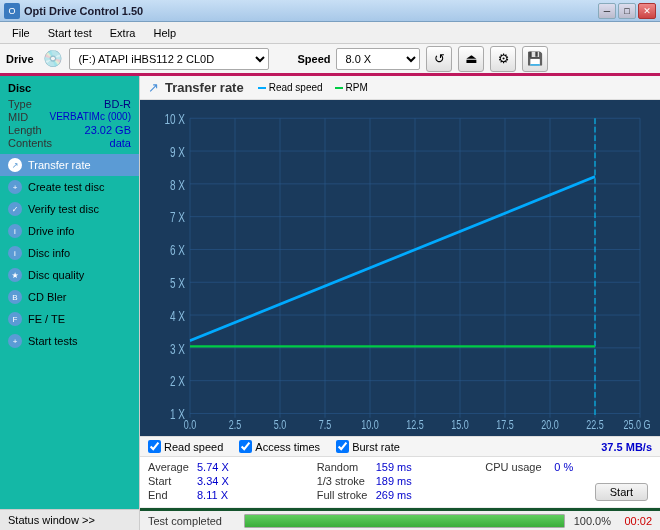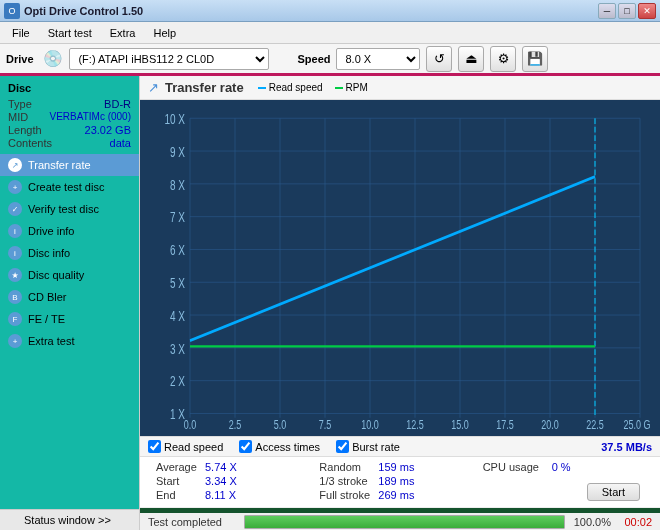--- a/index.html
+++ b/index.html
@@ -51,21 +51,21 @@
     .sidebar-btn {
       display: flex; align-items: center; gap: 6px; padding: 4px 8px;
       cursor: pointer; font-size: 11px; border-radius: 0;
     }
     .sidebar-btn.active { background: #5b9bd5; color: white; }
     .sb-icon-circle { width: 14px; height: 14px; border-radius: 50%; background: #5b9bd5; display: flex; align-items: center; justify-content: center; color: white; font-size: 8px; flex-shrink: 0; }
     .sidebar-btn.active .sb-icon-circle { background: white; color: #5b9bd5; }
 
     .status-btn {
       margin-top: auto; border-top: 1px solid #ccc;
-      padding: 4px 24px; display: flex; align-items: center; justify-content: space-between;
+      padding: 4px 8px; display: flex; align-items: center; justify-content: space-between;
       cursor: pointer; font-size: 11px; background: #e8e8e8;
     }
 
     
     .right-panel { flex: 1; display: flex; flex-direction: column; background: white; }
 
     
     .chart-header {
       background: #f5f5f5; padding: 4px 8px; display: flex; align-items: center; gap: 6px;
       border-bottom: 1px solid #ddd;
@@ -85,42 +85,42 @@
     .checkboxes-row {
       display: flex; align-items: center; gap: 0; padding: 3px 8px;
       border-top: 1px solid #ddd; border-bottom: 1px solid #ddd;
       background: #f5f5f5; font-size: 11px;
     }
     .cb-item { display: flex; align-items: center; gap: 3px; margin-right: 16px; }
     .cb-item input { margin: 0; }
     .burst-val { margin-left: auto; color: #0000cc; font-weight: bold; }
 
     .stats-row {
-      display: flex; padding: 4px 16px; font-size: 11px;
+      display: flex; padding: 4px 8px; font-size: 11px;
       border-bottom: 1px solid #eee; gap: 2px;
     }
     .stat-group { flex: 1; }
     .stat-line { display: flex; gap: 4px; margin-bottom: 2px; }
     .stat-key { color: #333; min-width: 45px; }
     .stat-val { color: #0000cc; min-width: 40px; }
     .stat-key2 { color: #333; min-width: 55px; }
     .stat-val2 { color: #0000cc; min-width: 45px; }
     .stat-key3 { color: #333; min-width: 65px; }
     .stat-val3 { color: #0000cc; }
 
     .start-btn {
       background: linear-gradient(to bottom, #f5f5f5, #ddd);
       border: 1px solid #aaa; border-radius: 3px;
       padding: 2px 14px; cursor: pointer; font-size: 11px;
       align-self: flex-end; margin: 2px 4px;
     }
 
     .progress-row {
       display: flex; align-items: center; gap: 6px; padding: 2px 8px;
-      background: #f0f0f0; border-top: 5px solid #14532d; height: 22px;
+      background: #f0f0f0; border-top: 3px solid #14532d; height: 22px;
     }
     .progress-label { font-size: 11px; color: #333; min-width: 90px; }
     .progress-bar-container { flex: 1; height: 14px; background: white; border: 1px solid #aaa; border-radius: 1px; overflow: hidden; }
     .progress-bar-fill { height: 100%; background: linear-gradient(to bottom, #5fce5f, #3aad3a); }
     .progress-pct { font-size: 11px; color: #333; min-width: 40px; text-align: right; }
     .progress-time { font-size: 11px; color: #cc0000; min-width: 35px; text-align: right; }
   </style>
 </head>
 <body>
 
@@ -209,21 +209,21 @@
     <div class="sidebar-btn">
       <div class="sb-icon-circle">B</div>
       <span>CD Bler</span>
     </div>
     <div class="sidebar-btn">
       <div class="sb-icon-circle">F</div>
       <span>FE / TE</span>
     </div>
     <div class="sidebar-btn">
       <div class="sb-icon-circle">+</div>
-      <span>Extra test</span>
+      <span>Start tests</span>
     </div>
 
     <div class="status-btn">
       <span>Status window &gt;&gt;</span>
     </div>
   </div>
 
   <div class="right-panel">
 
     <div class="chart-header">

